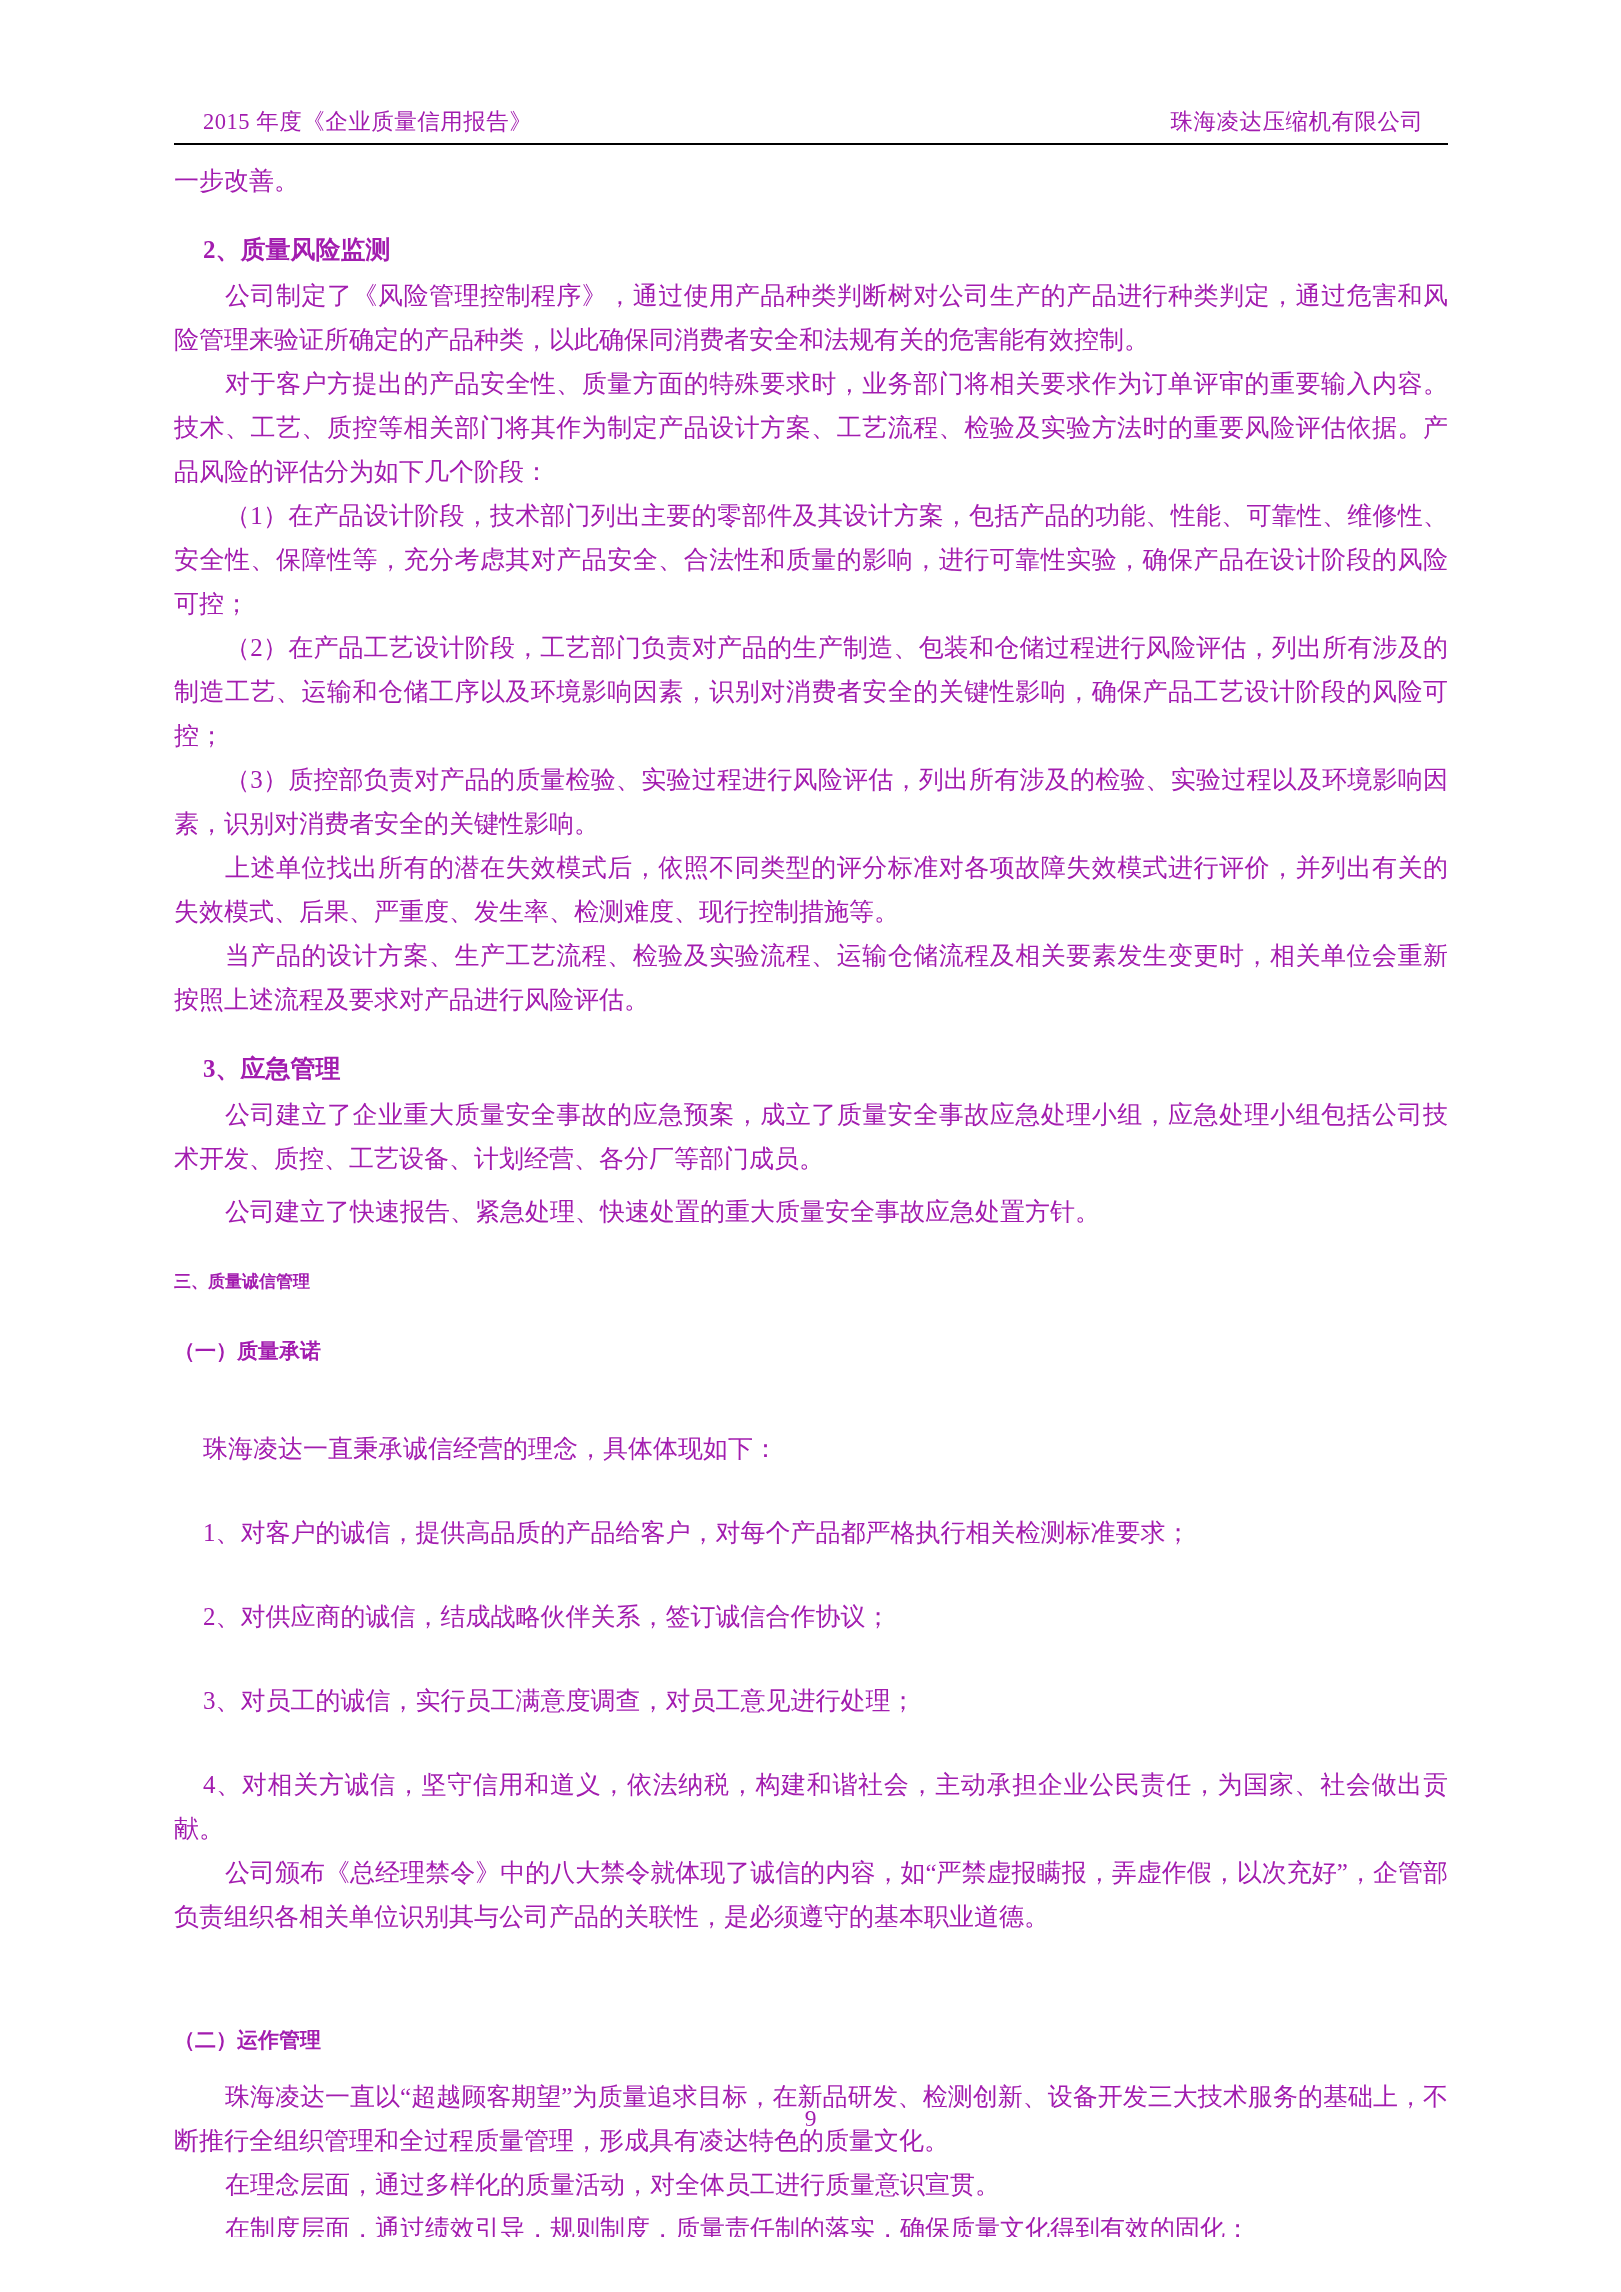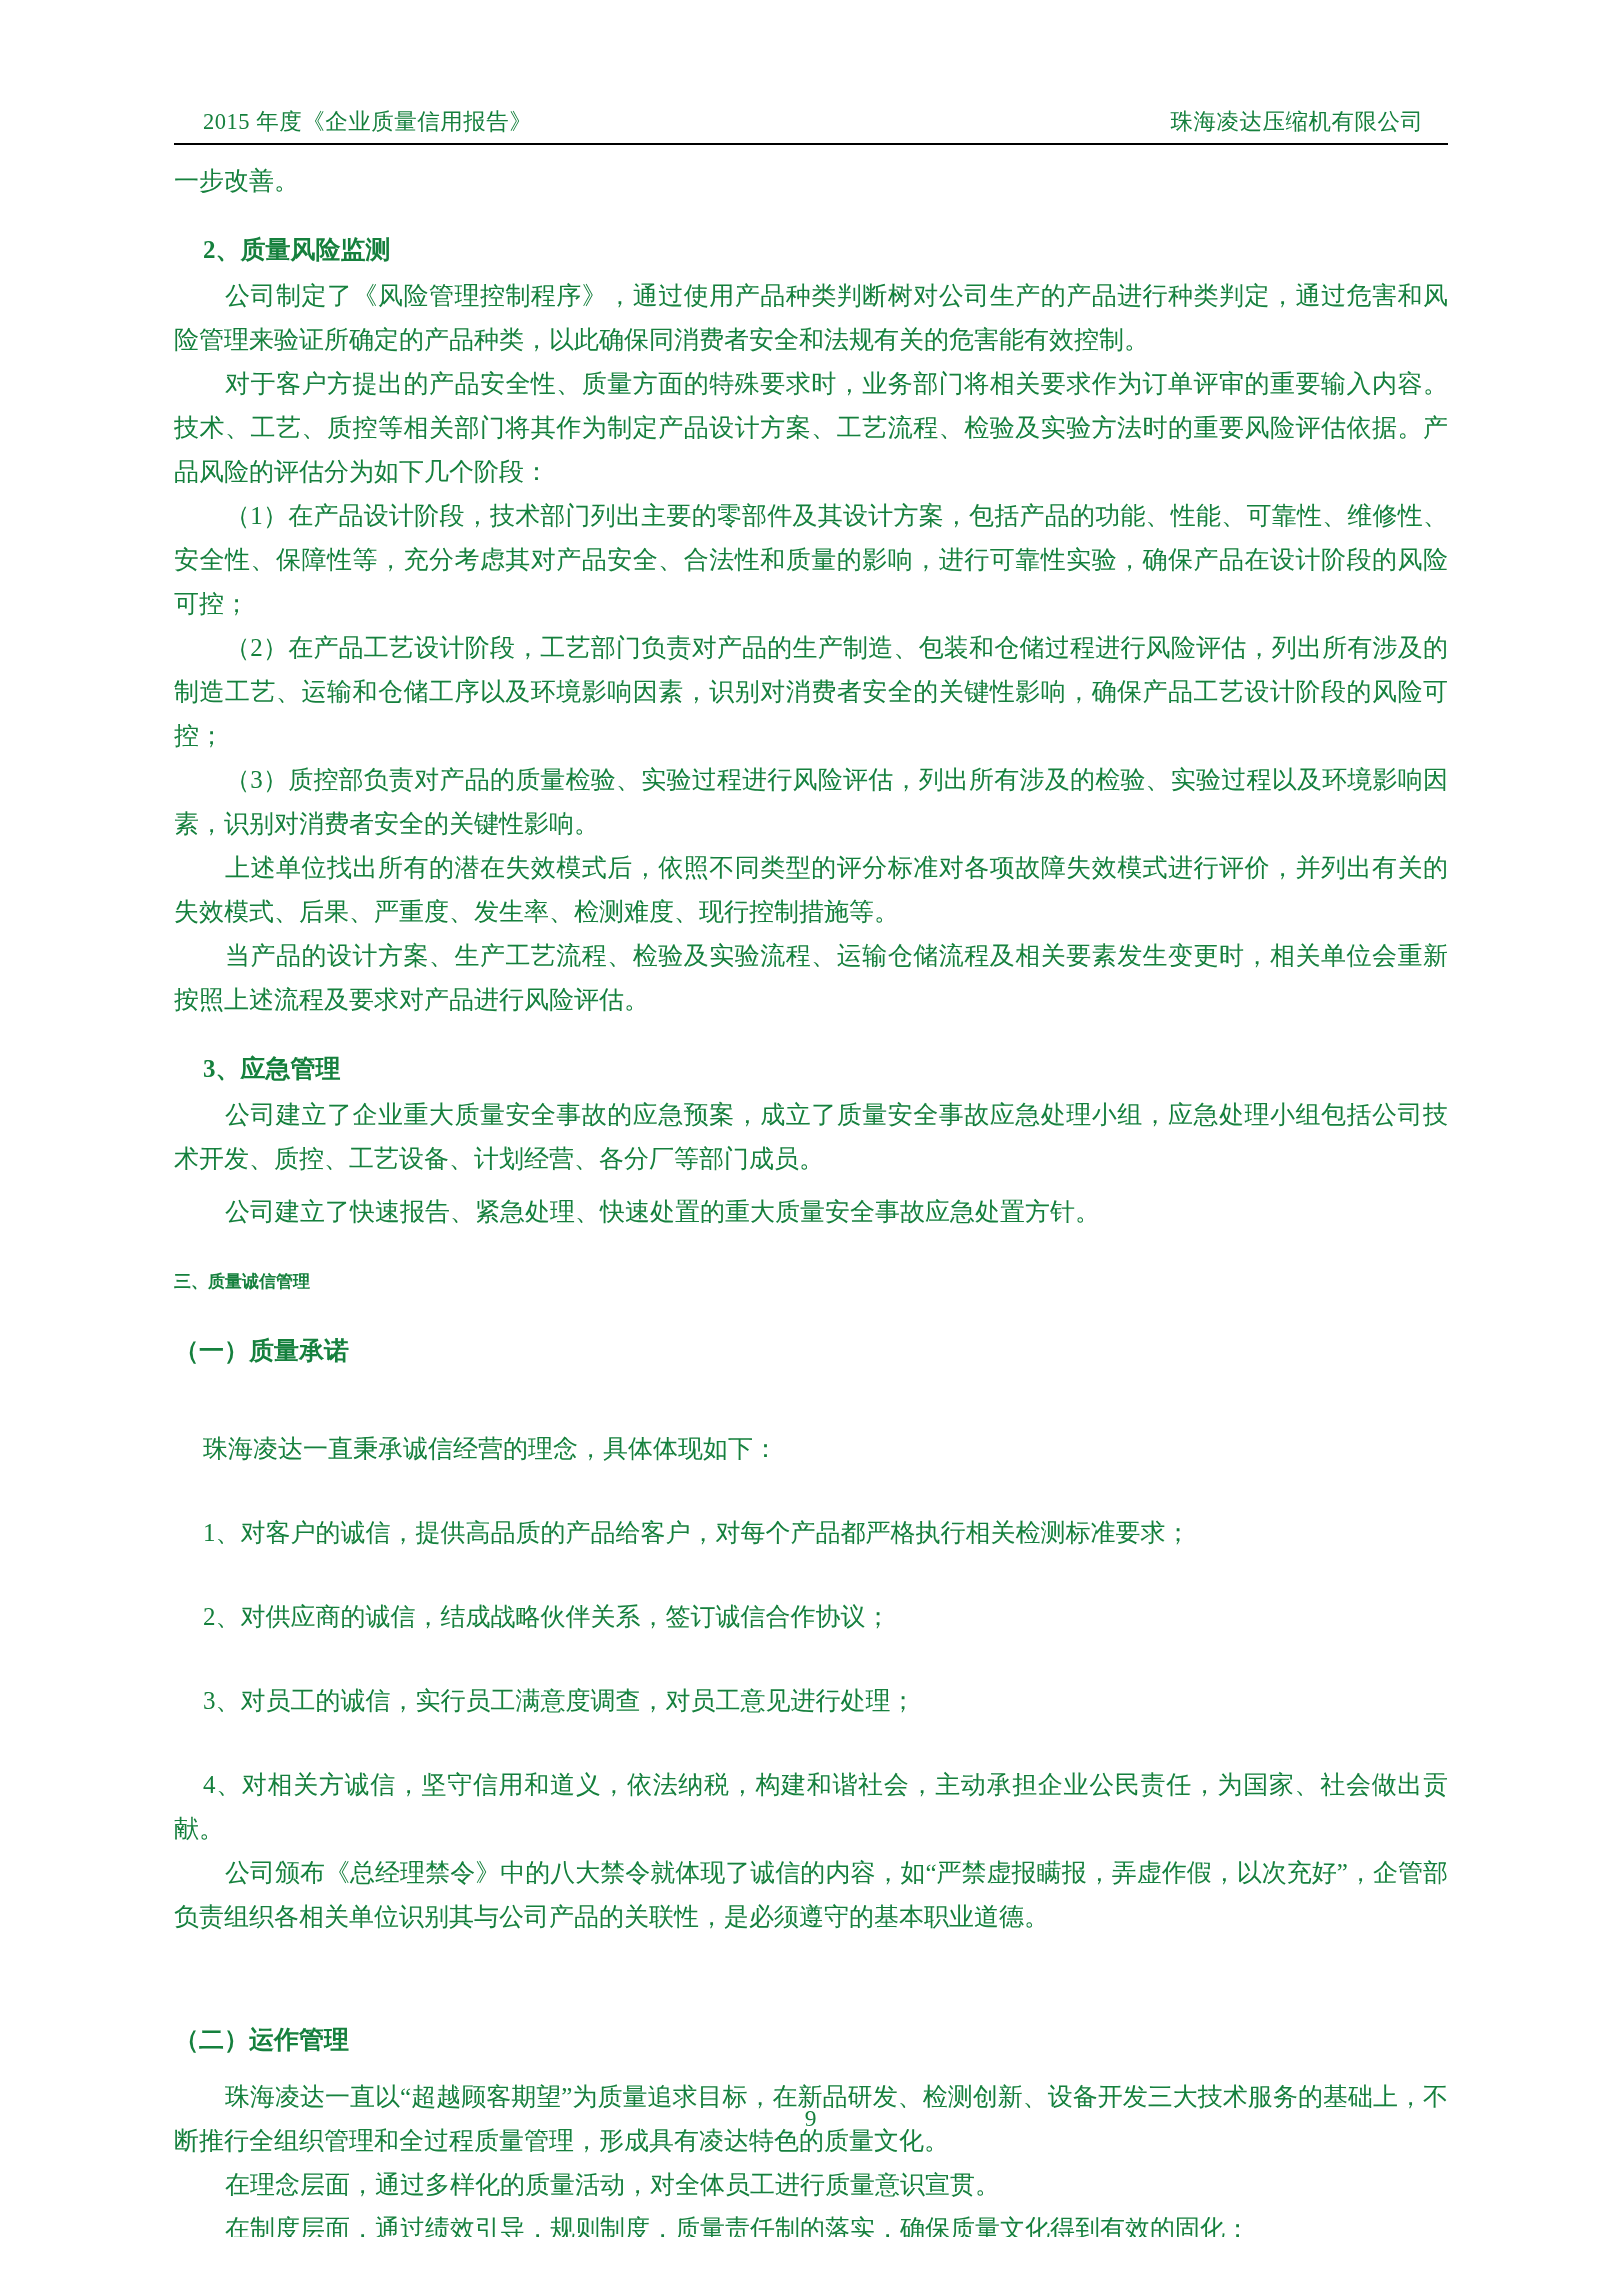--- a/index.html
+++ b/index.html
@@ -8,21 +8,21 @@
     background: #ffffff;
   }
   .page {
     position: relative;
     width: 1621px;
     height: 2237px;
     margin: 0 auto;
     background: #ffffff;
     box-sizing: border-box;
     font-family: "Liberation Serif", "DejaVu Serif", serif;
-    color: #15803d;
+    color: #a21caf;
   }
   .content {
     position: absolute;
     left: 174px;
     top: 106px;
     width: 1274px;
   }
   .header {
     display: flex;
     justify-content: space-between;
@@ -64,21 +64,21 @@
   .heading-major {
     font-weight: bold;
     font-size: 17px;
     line-height: 44px;
     margin-top: 25.5px;
     margin-bottom: 3.9px;
     text-indent: 0;
   }
   .heading-sub {
     font-weight: bold;
-    font-size: 25px;
+    font-size: 21px;
     line-height: 44px;
     margin-top: 25.5px;
     margin-bottom: 3.9px;
     text-indent: 0;
   }
   .gap-sm { height: 9.8px; }
   .gap-lg { height: 53px; }
 
   .page-number {
     position: absolute;

